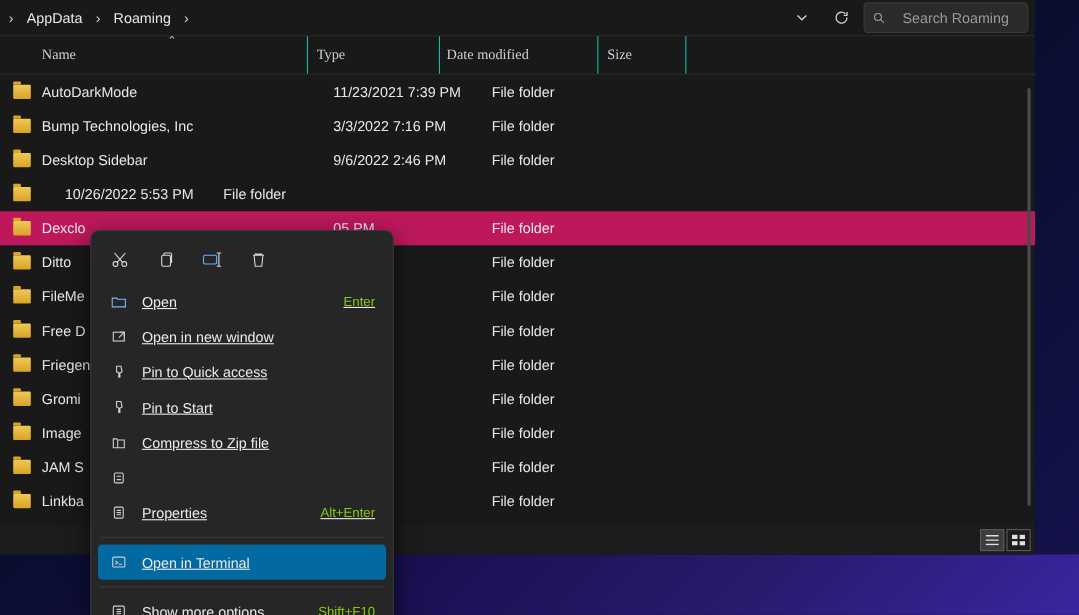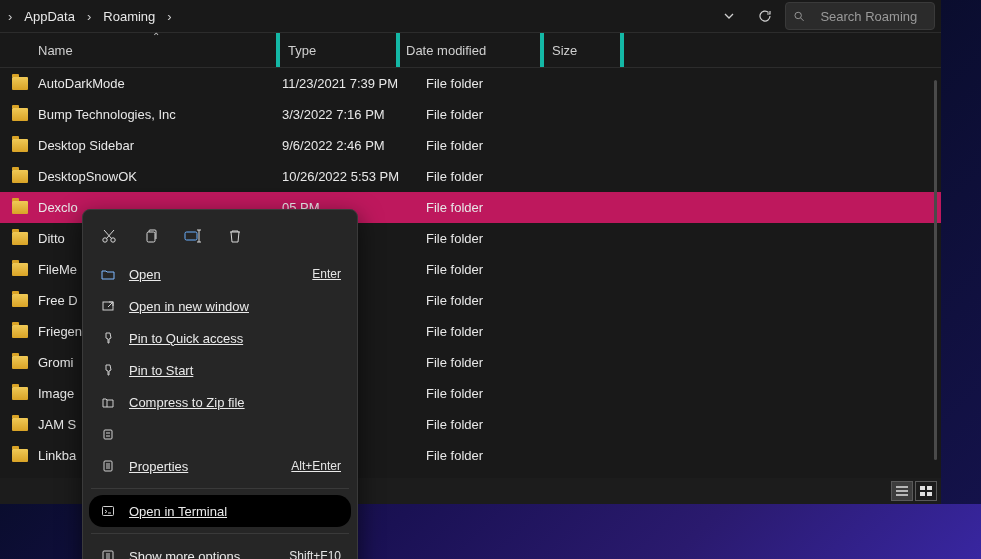--- a/index.html
+++ b/index.html
@@ -44,21 +44,21 @@
   .searchbox input::placeholder { color: #9a9a9a; }
   
   .columns {
     display: flex; align-items: center;
     height: 36px;
     border-top: 1px solid #2c2c2c;
     border-bottom: 1px solid #2c2c2c;
     padding-left: 18px;
     position: relative;
   }
-  .col { color: #d0d0d0; font-size: 13px; border-right: 4px solid #14b8a6; height:100%; display:flex; align-items:center; padding-left: 20px;}
+  .col { color: #d0d0d0; font-size: 13px; border-right: 1px solid #14b8a6; height:100%; display:flex; align-items:center; padding-left: 20px; font-family: Liberation Serif, serif;}
   .col-name { width: 262px; padding-left: 20px;}
   .col-date { width: 144px; padding-left: 6px;}
   .col-type { width: 120px; padding-left: 8px;}
   .col-size { width: 80px; padding-left: 8px;}
   .sort-caret { position:absolute; left: 152px; top: -2px; color:#bfbfbf; font-size:10px;}
   
   .filelist {
     flex: 1; overflow-y: hidden;
     position: relative;
   }
@@ -73,21 +73,21 @@
     border-radius: 1px;
     margin-right: 10px;
     position: relative;
     flex: 0 0 16px;
   }
   .folder-icon::before {
     content:""; position:absolute; left:0; top:-3px; width:7px; height:3px;
     background:#d9a326; border-radius:1px 1px 0 0;
   }
   .cell-name { width: 244px; white-space: nowrap; overflow: hidden; text-overflow: clip; }
-  .cell-date { width: 144px; color:#e8e8e8; }
+  .cell-date { width: 144px; color:#e8e8e8;margin-left:21px; }
   .cell-type { width: 120px; }
   .cell-size { width: 80px; }
   .scrollbar {
     position:absolute; right: 4px; top: 12px; width: 3px; height: 380px;
     background:#4a4a4a; border-radius: 2px;
   }
   
   .statusbar {
     height: 26px; background:#1c1c1c;
     display:flex; align-items:center; justify-content:flex-end;
@@ -119,24 +119,24 @@
   .ctx-icon-row { display:flex; gap: 18px; padding: 8px 8px 10px 8px; }
   .ctx-iconbtn { width:24px; height:24px; display:flex; align-items:center; justify-content:center; color:#d8d8d8; }
   .ctx-item {
     display:flex; align-items:center;
     height: 32px;
     padding: 0 10px;
     border-radius: 4px;
     color: #eaeaea;
     text-decoration: underline;
   }
-  .ctx-item.hover { background: #000000; border-radius: 14px; }
+  .ctx-item.hover { background: #0369a1; }
   .ctx-item .mi { width: 18px; margin-right: 12px; display:flex; justify-content:center; color:#d0d0d0; }
   .ctx-item .label { flex: 1; }
-  .ctx-item .shortcut { color: #e5e5e5; font-size: 12px; }
+  .ctx-item .shortcut { color: #84cc16; font-size: 12px; }
   .ctx-sep { height:1px; background:#3a3a3a; margin: 6px 2px; }
 </style>
 </head>
 <body>
 
 <div class="win-right"></div>
 <div class="desktop-gradient"></div>
 
 <div class="explorer">
 
@@ -194,21 +194,20 @@
       </div>
       <div class="row">
         <span class="folder-icon"></span>
         <span class="cell-name">Desktop Sidebar</span>
         <span class="cell-date">9/6/2022 2:46 PM</span>
         <span class="cell-type">File folder</span>
         <span class="cell-size"></span>
       </div>
       <div class="row">
         <span class="folder-icon"></span>
-        <span class="cell-name">DesktopSnowOK</span>
         <span class="cell-date">10/26/2022 5:53 PM</span>
         <span class="cell-type">File folder</span>
         <span class="cell-size"></span>
       </div>
       <div class="row selected">
         <span class="folder-icon"></span>
         <span class="cell-name">Dexclo</span>
         <span class="cell-date">05 PM</span>
         <span class="cell-type">File folder</span>
         <span class="cell-size"></span>

